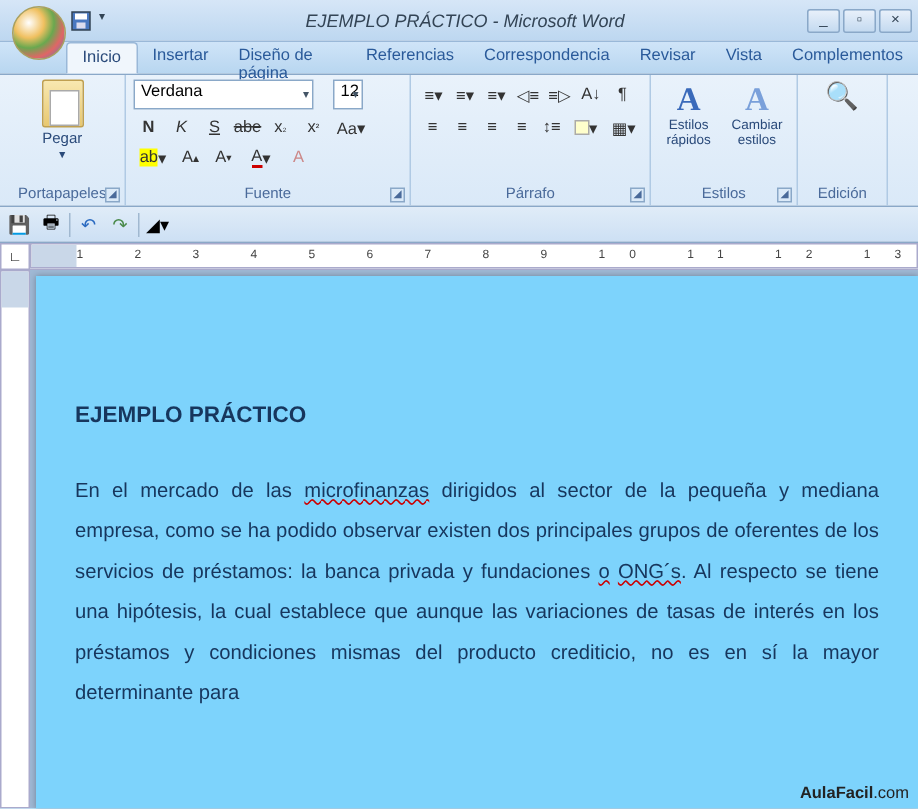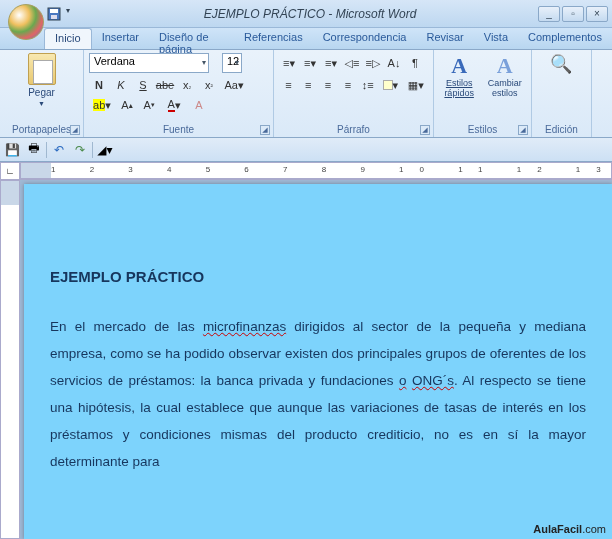--- a/index.html
+++ b/index.html
@@ -186,21 +186,21 @@
       <div class="rb rb-wide">▦▾</div>
     </div>
     <div class="group-label">Párrafo</div>
     <div class="group-launcher">◢</div>
   </div>
 
   <div class="group g-styles">
     <div class="styles-body">
       <div class="style-btn">
         <div class="style-A style-A1">A</div>
-        <div style="text-align:center;line-height:1.1;text-decoration:underline;">Estilos rápidos</div>
+        <div style="text-align:center;line-height:1.1;">Estilos rápidos</div>
       </div>
       <div class="style-btn">
         <div class="style-A style-A2">A</div>
         <div style="text-align:center;line-height:1.1;">Cambiar estilos</div>
       </div>
     </div>
     <div class="group-label">Estilos</div>
     <div class="group-launcher">◢</div>
   </div>
 

